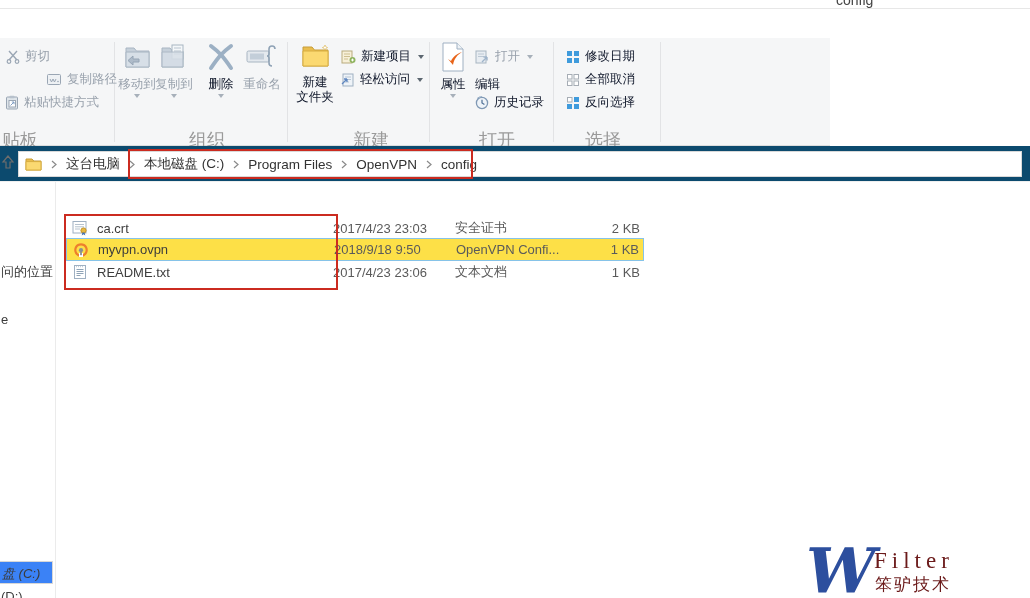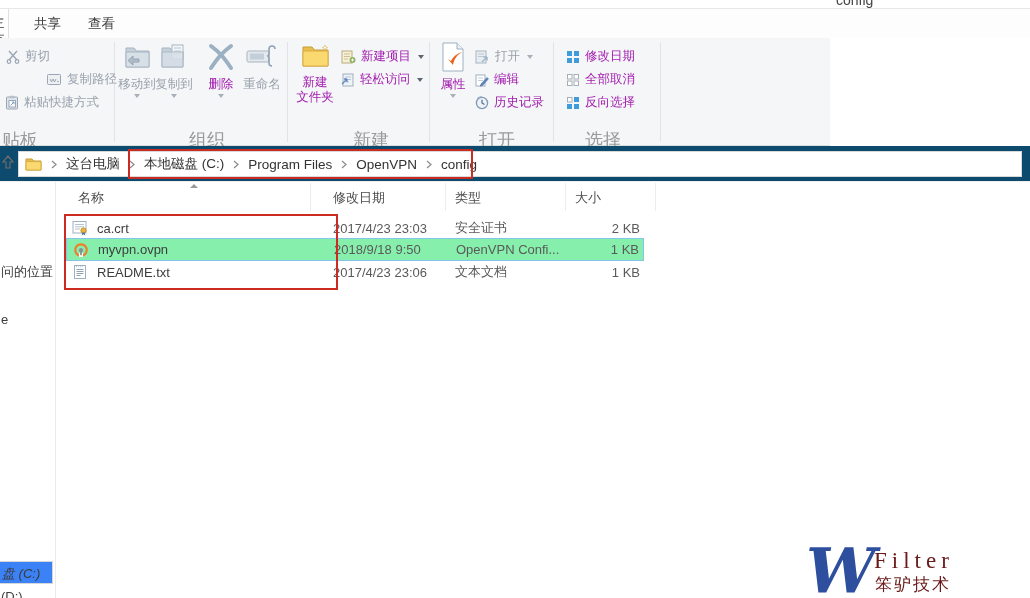--- a/index.html
+++ b/index.html
@@ -19,21 +19,21 @@
   .tab-home-partial { position:absolute; left:0; top:0; width:9px; height:29px; overflow:hidden; border-right:1px solid #e0e0e0; background:#fff; }
   .tab-home-partial span { position:absolute; left:-9px; top:5px; font-size:13.5px; }
   .tab-share { left:20px; }
   .tab-view  { left:74px; }
   
   .ribbon { position:absolute; left:0; top:38px; width:830px; height:108px; background:#f5f6f7; border-bottom:1px solid #dcdddd;padding-left:24px; }
   .vsep { position:absolute; top:4px; height:100px; width:1px; background:#e2e3e5; }
   .grouplabel { position:absolute; top:90px; font-size:18px; color:#9a9a9a; }
   .small-item { position:absolute; height:17px; display:flex; align-items:center; gap:5px; white-space:nowrap; font-size:12.5px; }
   .dis { color:#98a1ac; }
-  .en  { color:#a21caf; }
+  .en  { color:#0f172a; }
   .bigbtn { position:absolute; top:4px; width:42px; text-align:center; font-size:12.5px; }
   .bigbtn .lbl { margin-top:2px; line-height:15px; }
   .caret { display:inline-block; width:0; height:0; border-left:3.5px solid transparent; border-right:3.5px solid transparent; border-top:4px solid #5c6670; margin-left:2px; vertical-align:middle; }
   .caret.gray { border-top-color:#a7b0ba; }
   .caret-under { margin:2px auto 0; width:0; height:0; border-left:3.5px solid transparent; border-right:3.5px solid transparent; border-top:4px solid #a7b0ba; }
   
   .addressrow { position:absolute; left:0; top:146px; width:1030px; height:36px; background:#0c4a6e; border-bottom:1px solid #efefef; }
   .upbtn { position:absolute; left:1px; top:8px; width:15px; height:18px; color:#6d6d6d; }
   .addressbox { position:absolute; left:18px; top:5px; width:1004px; height:26px; border:1px solid #d9d9d9; background:#fff; display:flex; align-items:center; padding-left:6px; }
   .crumb { display:flex; align-items:center; white-space:nowrap; font-size:13.5px; color:#333; }
@@ -49,47 +49,40 @@
   .colheaders .h { position:absolute; top:6px; font-size:13px; color:#4c4c4c; }
   .hsepline { position:absolute; top:0; width:1px; height:28px; background:#ececec; }
   .sortcaret { position:absolute; left:134px; top:1px; width:0; height:0; border-left:4px solid transparent; border-right:4px solid transparent; border-bottom:4px solid #9a9a9a; }
   .filerows { position:absolute; left:0; top:216px; width:1030px; }
   .frow { position:absolute; left:66px; width:578px; height:22px; display:flex; align-items:center; }
   .frow .icon { position:absolute; left:6px; top:3px; width:16px; height:16px; }
   .frow .fname { position:absolute; left:31px; font-size:13px; color:#3d3d3d; white-space:nowrap; }
   .frow .fdate { position:absolute; left:267px; font-size:13px; color:#5a5a5a; white-space:nowrap; }
   .frow .ftype { position:absolute; left:389px; font-size:13px; color:#5a5a5a; white-space:nowrap; }
   .frow .fsize { position:absolute; right:4px; font-size:13px; color:#5a5a5a; white-space:nowrap; }
-  .frow.selected { background:#86efac; border:1px solid #86c3e8; height:23px; }
+  .frow.selected { background:#fde047; border:1px solid #86c3e8; height:23px; }
   
   .sb-frag { position:absolute; font-size:13px; color:#3b3b3b; white-space:nowrap; }
   .sb-highlight { position:absolute; left:0; top:561px; width:53px; height:23px; background:#3b82f6; border:1px solid #d7d7d7; border-left:none;font-style:italic; }
   .sb-highlight span { position:absolute; left:2px; top:3px; font-size:13px; color:#3b3b3b; }
   
   .watermark { position:absolute; left:806px; top:540px; width:220px; height:58px; }
   .wm-w { position:absolute; left:0; top:-6px; font-family:"DejaVu Serif", serif; font-weight:bold; font-style:italic; font-size:62px; color:#2d4f9e; }
   .wm-brand { position:absolute; left:68px; top:8px; font-family:"Liberation Serif", serif; font-size:23px; letter-spacing:5px; color:#6b1a1a; }
   .wm-sub { position:absolute; left:69px; top:33px; font-size:17px; letter-spacing:2px; color:#6b1a1a; font-family:"Liberation Serif", serif; }
 </style>
 </head>
 <body>
 
 <div class="screen">
 
   <div class="titlebar">
     <span class="title">config</span>
   </div>
 
-  <div class="tabstrip">
-    <div class="tab-home-partial">
-        <span>主页</span>
-      </div>
-    <div class="tab tab-share">共享</div>
-    <div class="tab tab-view">查看</div>
-  </div>
 
   <div class="ribbon">
     <div class="vsep" style="left:114px"></div>
     <div class="vsep" style="left:287px"></div>
     <div class="vsep" style="left:429px"></div>
     <div class="vsep" style="left:553px"></div>
     <div class="vsep" style="left:660px"></div>
 
     <div class="small-item dis" style="left:6px; top:10px;">
       <svg width="14" height="14" viewBox="0 0 14 14">
@@ -194,21 +187,21 @@
     </div>
     <div class="small-item dis" style="left:475px; top:10px;">
       <svg width="15" height="14" viewBox="0 0 15 14">
           <rect x="1" y="1" width="10" height="12" fill="#e8edf2" stroke="#a8b5c2"></rect>
           <path d="M3 4 h6 M3 6.5 h6" stroke="#bcc8d4"></path>
           <path d="M7 12 l5-5 M12 7 h-3.5 M12 7 v3.5" stroke="#9fb4ca" stroke-width="1.4" fill="none"></path>
         </svg>
       <span>打开</span>
       <span class="caret gray"></span>
     </div>
-    <div class="small-item en" style="left:475px; top:33px;">
+    <div class="small-item en" style="left:475px; top:33px;flex-direction:column;">
       <svg width="14" height="14" viewBox="0 0 14 14">
           <rect x="1" y="2" width="9" height="11" fill="#fff" stroke="#9fb0c2"></rect>
           <path d="M3 5 h5 M3 7.5 h5" stroke="#c2cdd8"></path>
           <path d="M6 11 L12 4.5 l1.4 1.4 L7.5 12.4 l-2.2 0.8 Z" fill="#5f87c0" stroke="#47689c" stroke-width="0.6"></path>
         </svg>
       <span>编辑</span>
     </div>
     <div class="small-item en" style="left:475px; top:56px;">
       <svg width="14" height="14" viewBox="0 0 14 14">
           <circle cx="7" cy="7" r="5.6" fill="#eef3f8" stroke="#7f98b4" stroke-width="1.3"></circle>
@@ -296,31 +289,20 @@
   </div>
 
   <div class="sidebar-divider"></div>
   <div class="sb-frag" style="left:1px; top:263px;">问的位置</div>
   <div class="sb-frag" style="left:1px; top:312px;">e</div>
   <div class="sb-highlight">
     <span>盘 (C:)</span>
   </div>
   <div class="sb-frag" style="left:1px; top:589px;">(D:)</div>
 
-  <div class="colheaders">
-    <div class="sortcaret"></div>
-    <div class="h" style="left:22px">名称</div>
-    <div class="h" style="left:277px">修改日期</div>
-    <div class="h" style="left:399px">类型</div>
-    <div class="h" style="left:519px">大小</div>
-    <div class="hsepline" style="left:254px"></div>
-    <div class="hsepline" style="left:389px"></div>
-    <div class="hsepline" style="left:509px"></div>
-    <div class="hsepline" style="left:599px"></div>
-  </div>
 
   <div class="filerows">
     <div class="frow" style="top:1px;">
       <svg class="icon" viewBox="0 0 16 16">
           <rect x="1" y="1.5" width="13" height="11.5" fill="#fff" stroke="#9fb0c2"></rect>
           <path d="M3 4.5 h9 M3 6.8 h9 M3 9 h5" stroke="#b6c2ce"></path>
           <circle cx="11.5" cy="10.5" r="2.6" fill="#e8b83e" stroke="#c29327"></circle>
           <path d="M10.5 12.5 l-0.8 3 1.8-1.2 1.8 1.2 -0.8-3" fill="#3f6fb4"></path>
         </svg>
       <span class="fname">ca.crt</span>

